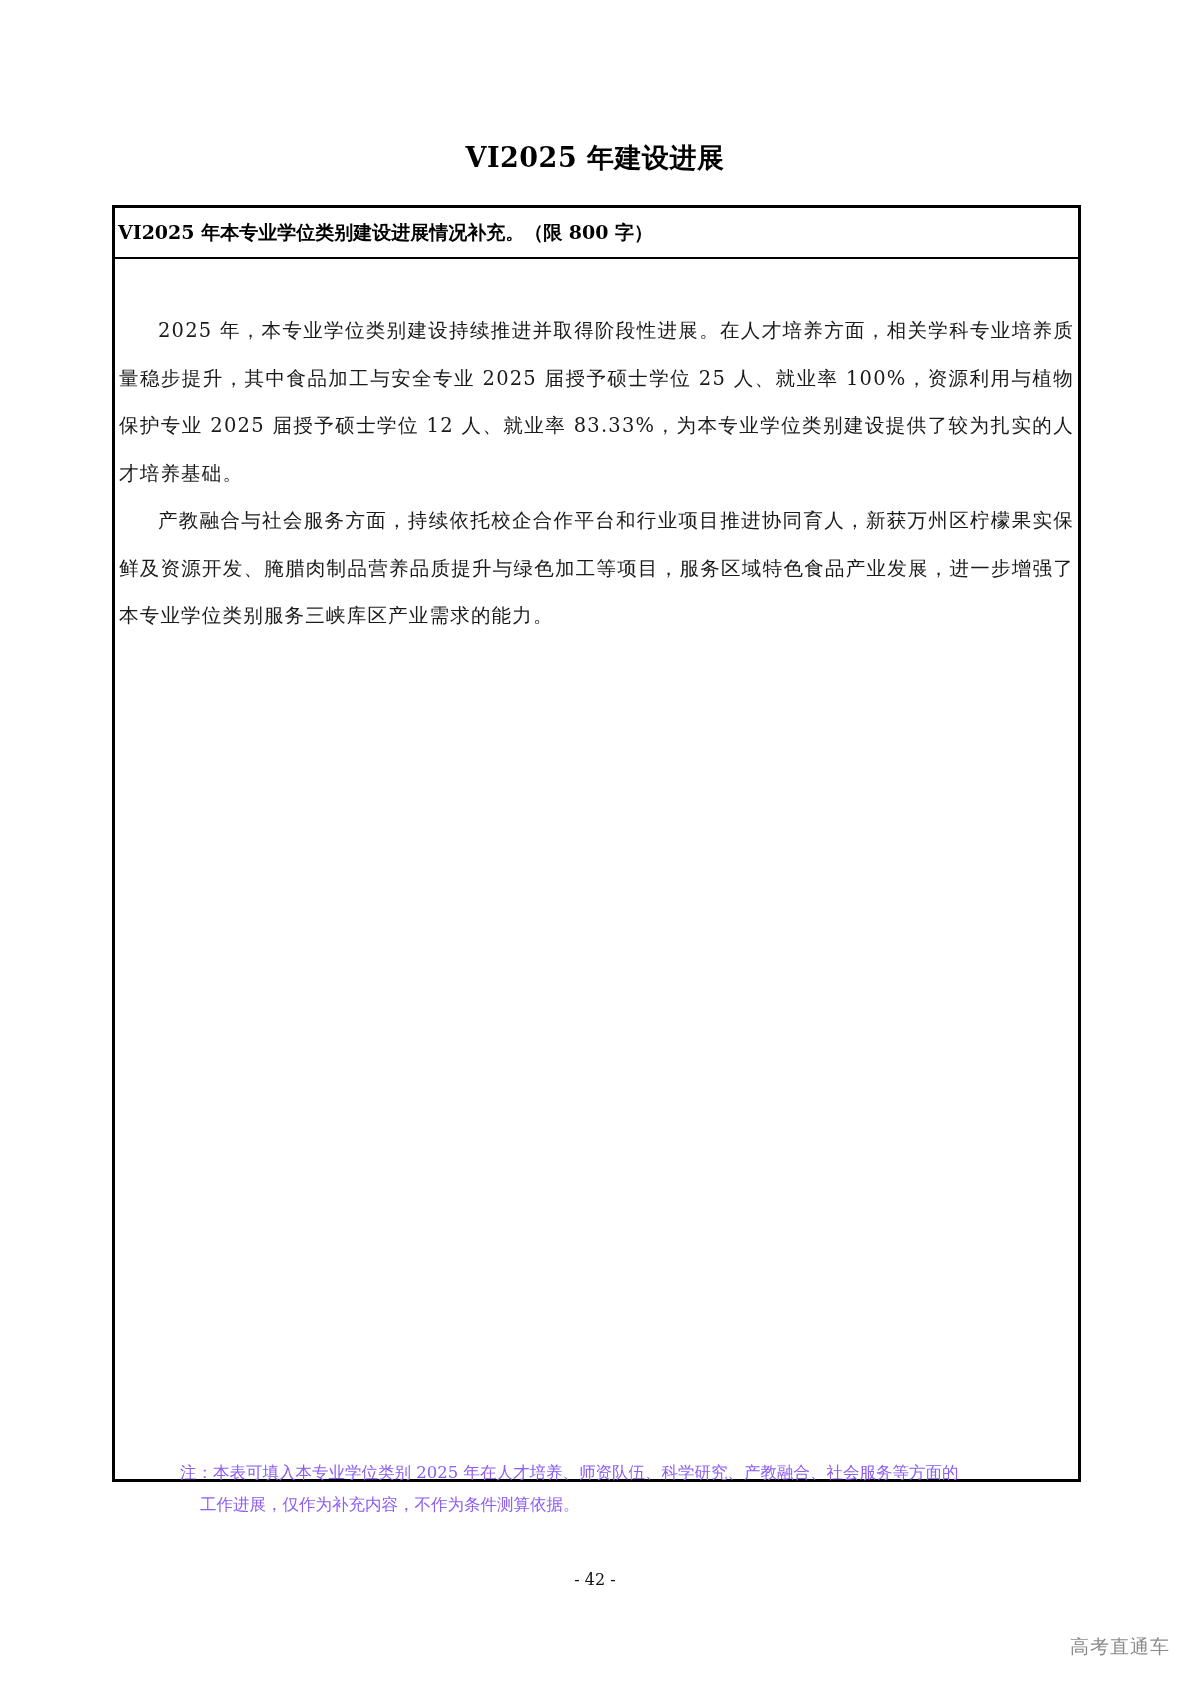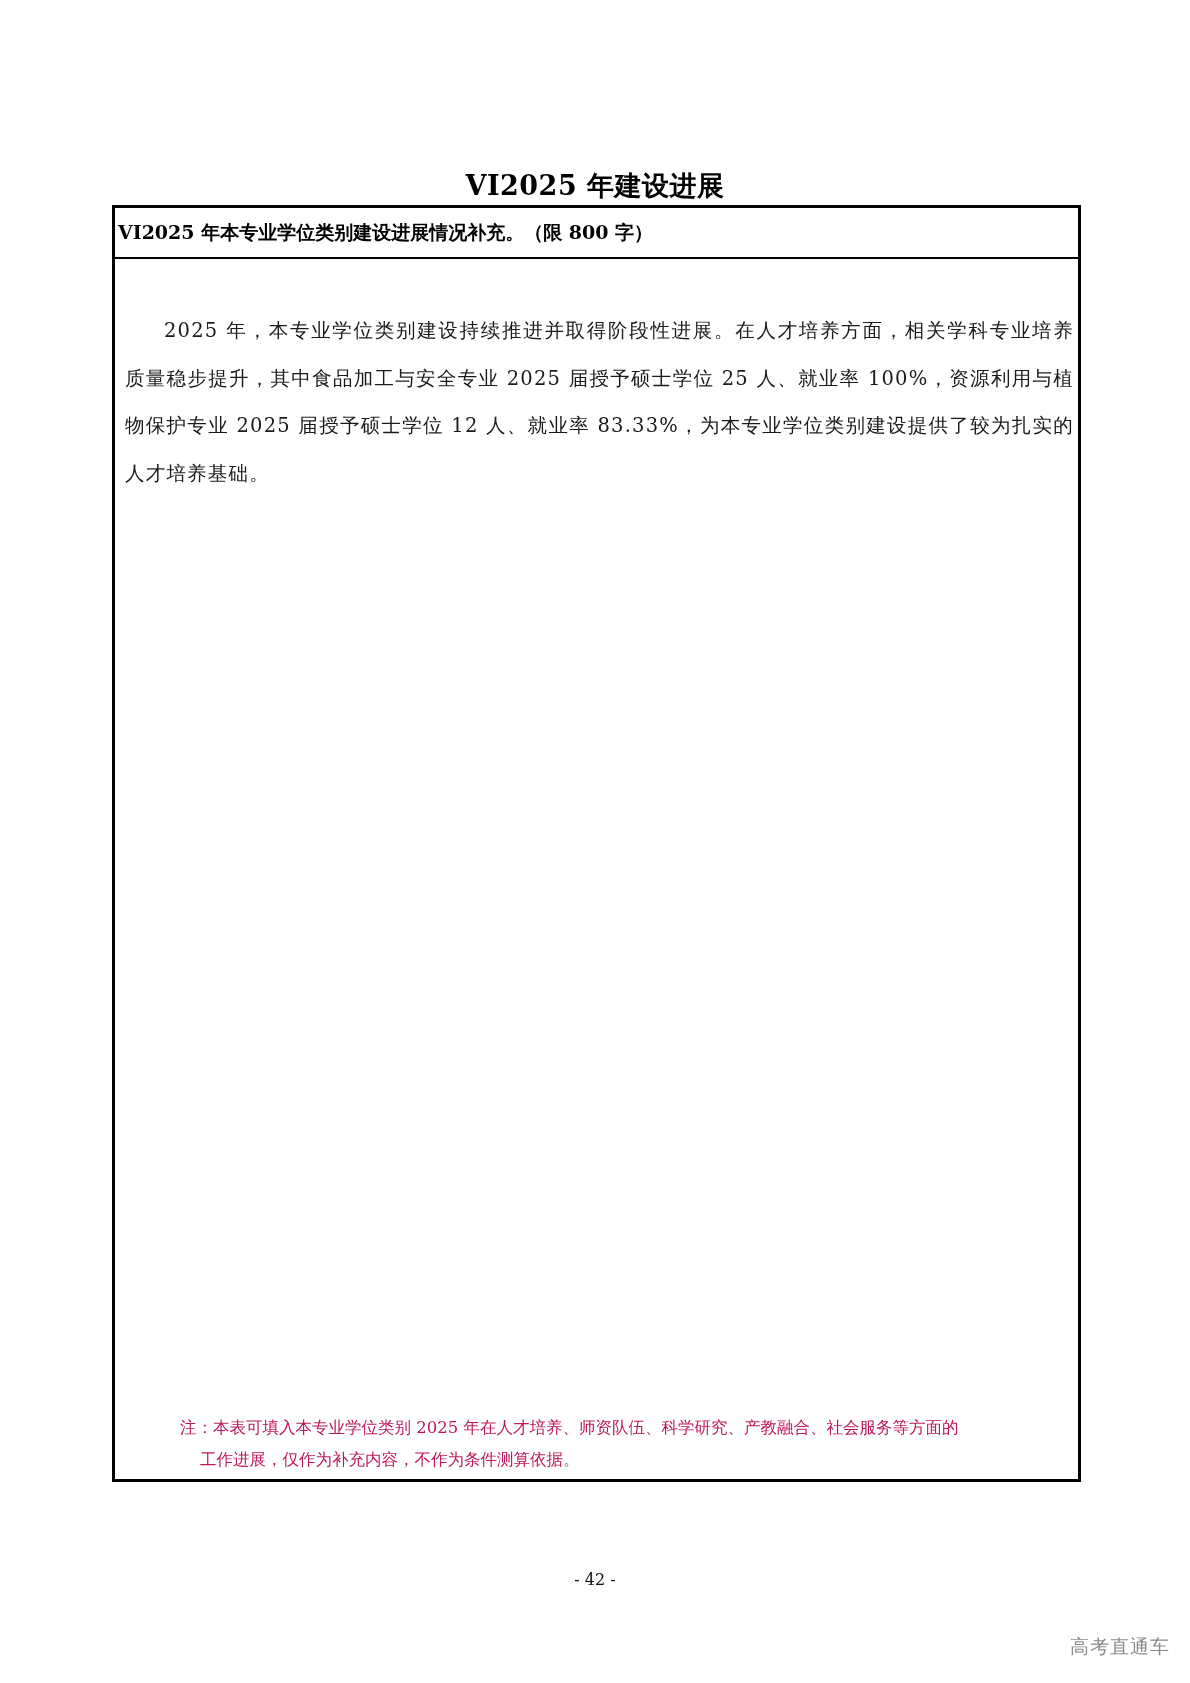--- a/index.html
+++ b/index.html
@@ -19,21 +19,20 @@
       position: absolute;
       top: 140px;
       left: 0;
       width: 1190px;
       text-align: center;
       font-family: "DejaVu Serif", "Liberation Serif", serif;
       font-weight: bold;
       font-size: 27px;
       letter-spacing: 0.5px;
       color: #000;
-      margin-top: 28px;
     }
     .table-box {
       position: absolute;
       left: 112px;
       top: 205px;
       width: 963px;
       height: 1271px;
       border: 3px solid #000;
       box-sizing: content-box;
     }
@@ -42,41 +41,41 @@
       border-bottom: 2px solid #000;
       display: flex;
       align-items: center;
       padding-left: 3px;
       font-family: "DejaVu Serif", "Liberation Serif", serif;
       font-weight: bold;
       font-size: 19px;
       color: #000;
     }
     .table-body {
-      padding: 48px 4px 0 10px;
+      padding: 48px 4px 0 4px;
     }
     .para {
       font-family: "DejaVu Serif", "Liberation Serif", serif;
       font-size: 19.5px;
       line-height: 47.5px;
       text-align: justify;
       text-indent: 2em;
       margin: 0;
       color: #1a1a1a;
       letter-spacing: 1.2px;
     }
     .note {
       position: absolute;
       left: 180px;
-      top: 1412px;
+      top: 1457px;
       width: 860px;
       font-family: "DejaVu Serif", "Liberation Serif", serif;
       font-size: 16.5px;
       line-height: 32px;
-      color: #be185d;
+      color: #8b5cf6;
     }
     .note .line2 {
       padding-left: 20px;
     }
     .page-number {
       position: absolute;
       top: 1570px;
       left: 0;
       width: 1190px;
       text-align: center;
@@ -97,20 +96,21 @@
   </style>
 </head>
 <body>
 
 <div class="page-title">VI2025 年建设进展</div>
 
 <div class="table-box">
   <div class="table-header">VI2025 年本专业学位类别建设进展情况补充。（限 800 字）</div>
   <div class="table-body">
     <p class="para">2025 年，本专业学位类别建设持续推进并取得阶段性进展。在人才培养方面，相关学科专业培养质量稳步提升，其中食品加工与安全专业 2025 届授予硕士学位 25 人、就业率 100%，资源利用与植物保护专业 2025 届授予硕士学位 12 人、就业率 83.33%，为本专业学位类别建设提供了较为扎实的人才培养基础。</p>
+    <p class="para">产教融合与社会服务方面，持续依托校企合作平台和行业项目推进协同育人，新获万州区柠檬果实保鲜及资源开发、腌腊肉制品营养品质提升与绿色加工等项目，服务区域特色食品产业发展，进一步增强了本专业学位类别服务三峡库区产业需求的能力。</p>
   </div>
 </div>
 
 <div class="note">
   <div>注：本表可填入本专业学位类别 2025 年在人才培养、师资队伍、科学研究、产教融合、社会服务等方面的</div>
   <div class="line2">工作进展，仅作为补充内容，不作为条件测算依据。</div>
 </div>
 
 <div class="page-number">- 42 -</div>
 

